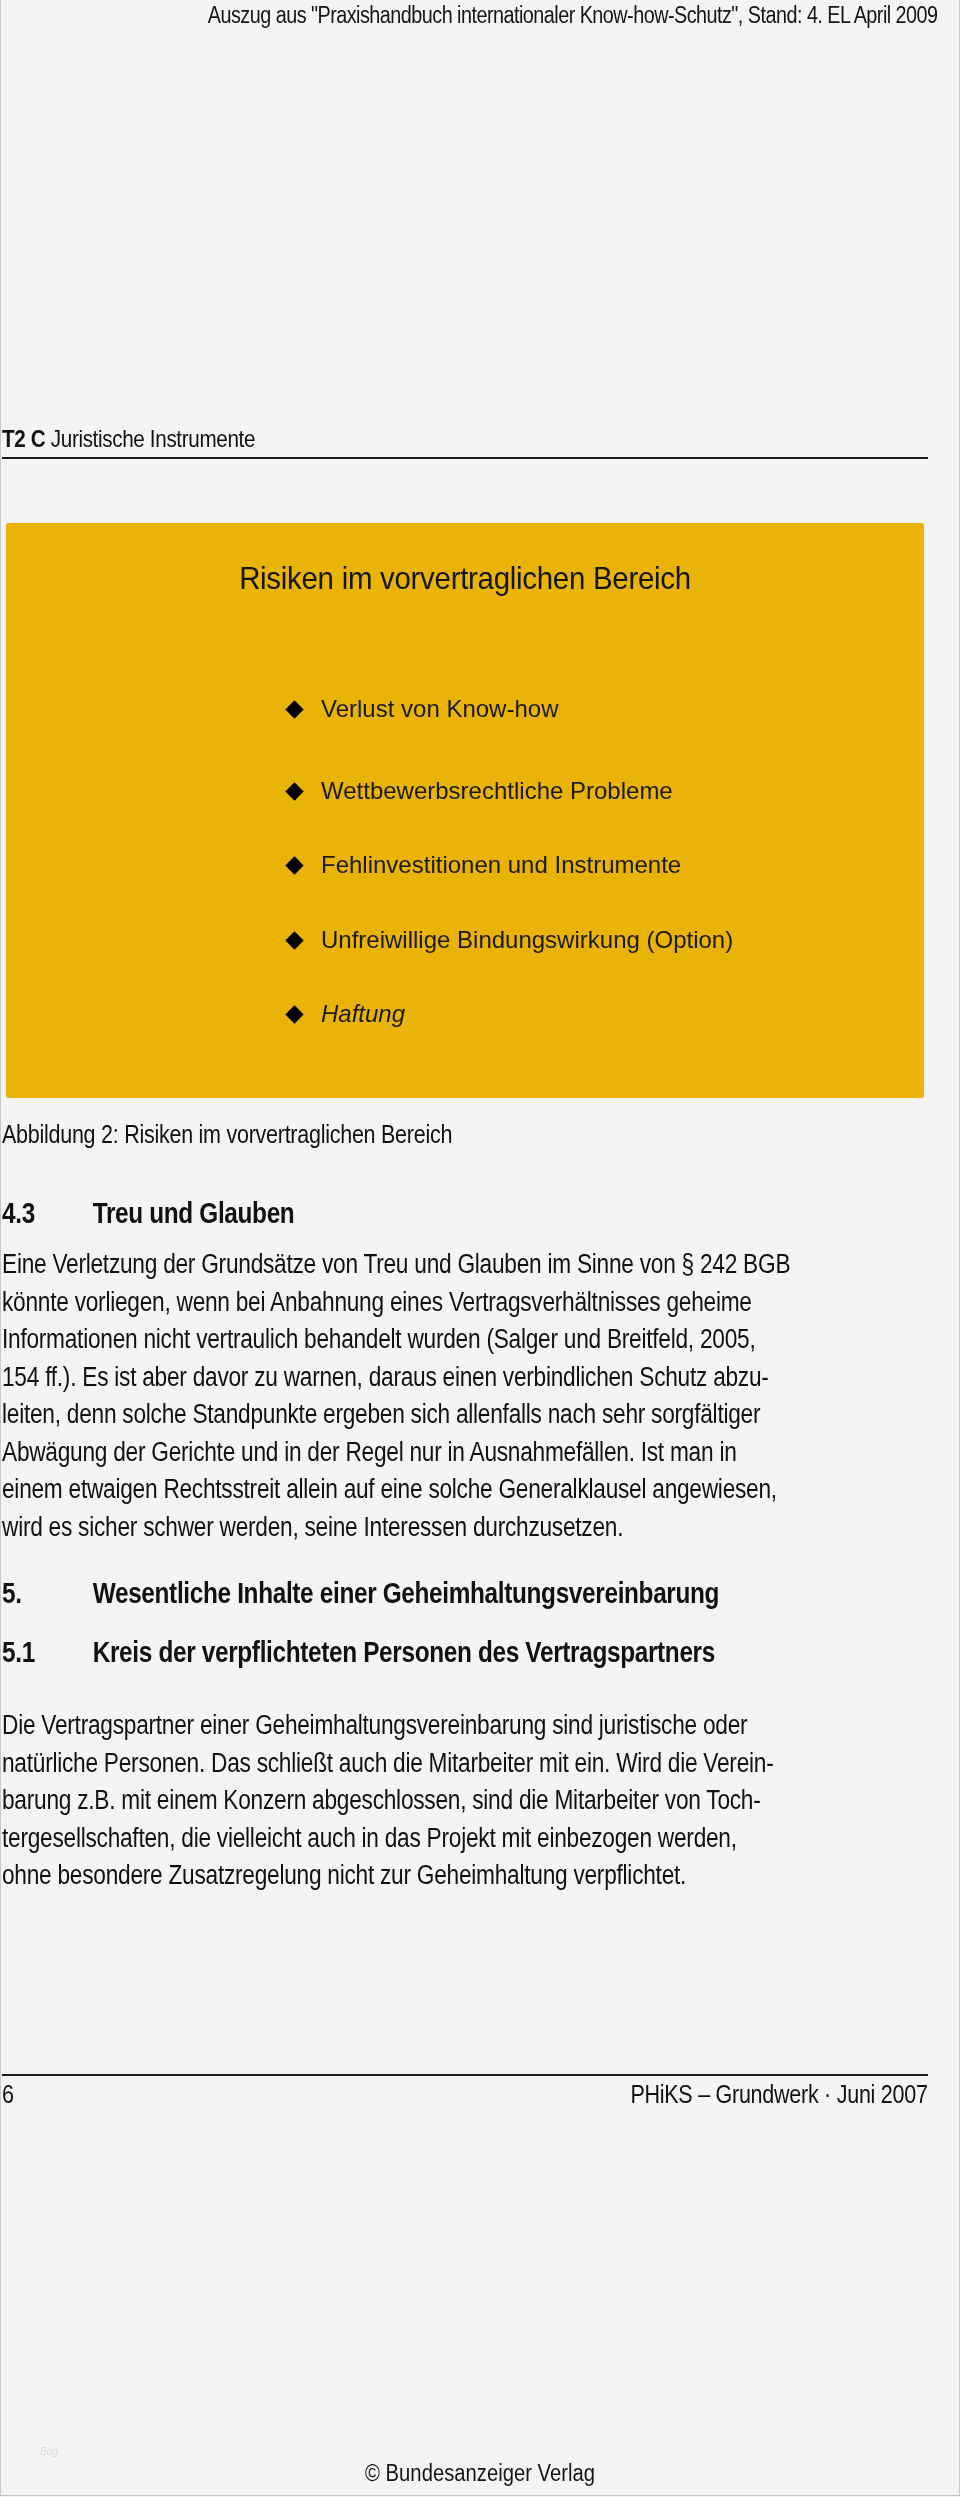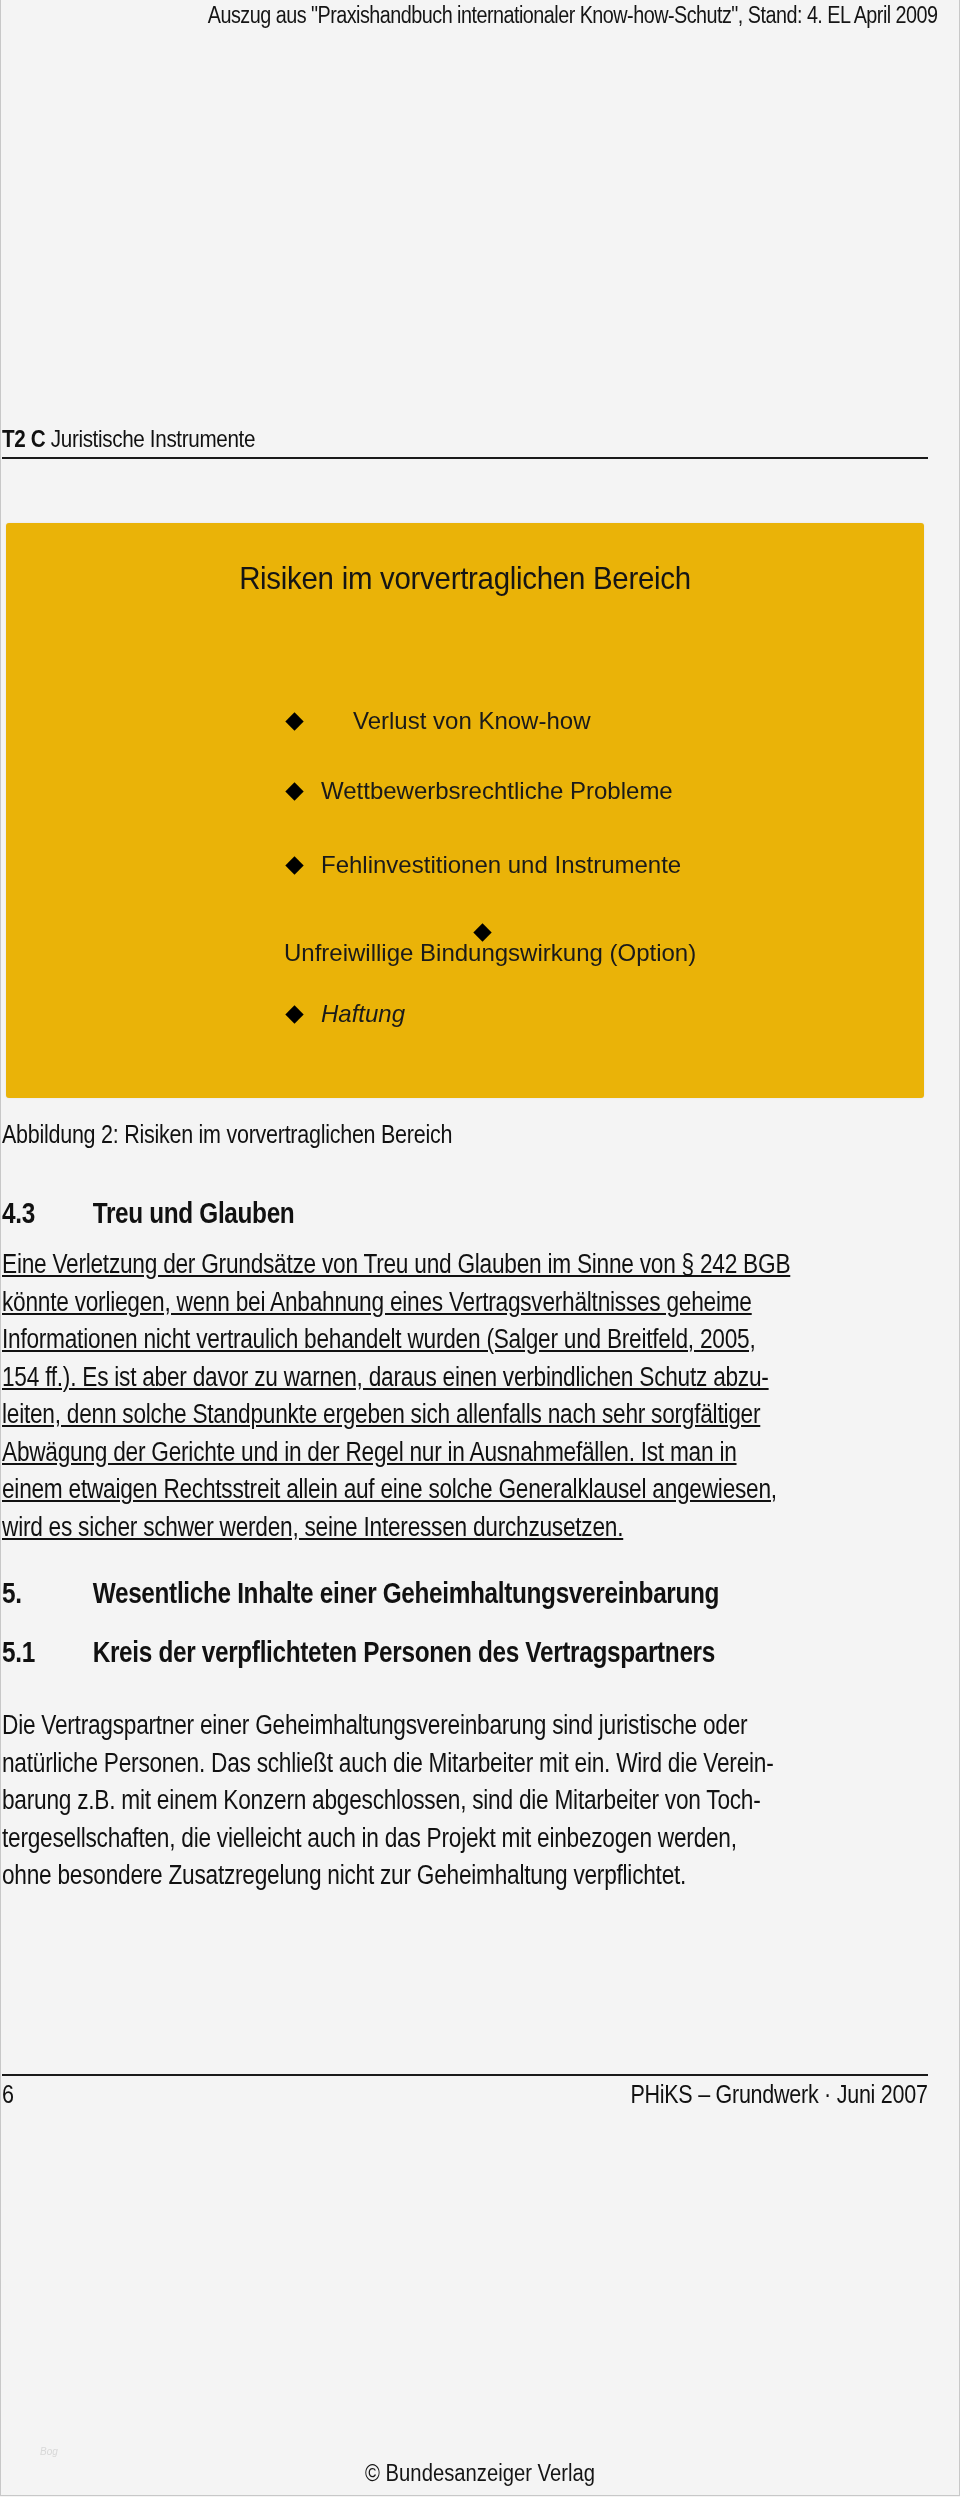--- a/index.html
+++ b/index.html
@@ -195,49 +195,49 @@
 
 <div class="section-header">
   <span class="code">T2 C</span>
   <span>Juristische Instrumente</span>
 </div>
 <div class="rule-top"></div>
 
 <div class="figure-box">
   <div class="figure-title">Risiken im vorvertraglichen Bereich</div>
   <ul class="risk-list">
-    <li class="risk-item" style="top:184px;gap:32px;">
+    <li class="risk-item" style="top:172px;">
       <span class="diamond"></span>
       <span>Verlust von Know-how</span>
     </li>
     <li class="risk-item" style="top:254px;">
       <span class="diamond"></span>
       <span>Wettbewerbsrechtliche Probleme</span>
     </li>
     <li class="risk-item" style="top:328px;">
       <span class="diamond"></span>
       <span>Fehlinvestitionen und Instrumente</span>
     </li>
-    <li class="risk-item" style="top:403px;flex-direction:column;">
+    <li class="risk-item" style="top:403px;">
       <span class="diamond"></span>
       <span>Unfreiwillige Bindungswirkung (Option)</span>
     </li>
     <li class="risk-item" style="top:477px;font-style:italic;">
       <span class="diamond"></span>
       <span>Haftung</span>
     </li>
   </ul>
 </div>
 
 <div class="caption">Abbildung 2:  Risiken im vorvertraglichen Bereich</div>
 
 <div class="heading" style="top:1197px;">
   <span class="num">4.3</span><span>Treu und Glauben</span>
 </div>
-<div class="paragraph" style="top:1246px;text-decoration:underline;">
+<div class="paragraph" style="top:1246px;">
   <span class="line">Eine Verletzung der Grundsätze von Treu und Glauben im Sinne von § 242 BGB</span>
   <span class="line">könnte vorliegen, wenn bei Anbahnung eines Vertragsverhältnisses geheime</span>
   <span class="line">Informationen nicht vertraulich behandelt wurden (Salger und Breitfeld, 2005,</span>
   <span class="line">154 ff.). Es ist aber davor zu warnen, daraus einen verbindlichen Schutz abzu-</span>
   <span class="line">leiten, denn solche Standpunkte ergeben sich allenfalls nach sehr sorgfältiger</span>
   <span class="line">Abwägung der Gerichte und in der Regel nur in Ausnahmefällen. Ist man in</span>
   <span class="line">einem etwaigen Rechtsstreit allein auf eine solche Generalklausel angewiesen,</span>
   <span class="line">wird es sicher schwer werden, seine Interessen durchzusetzen.</span>
 </div>
 

